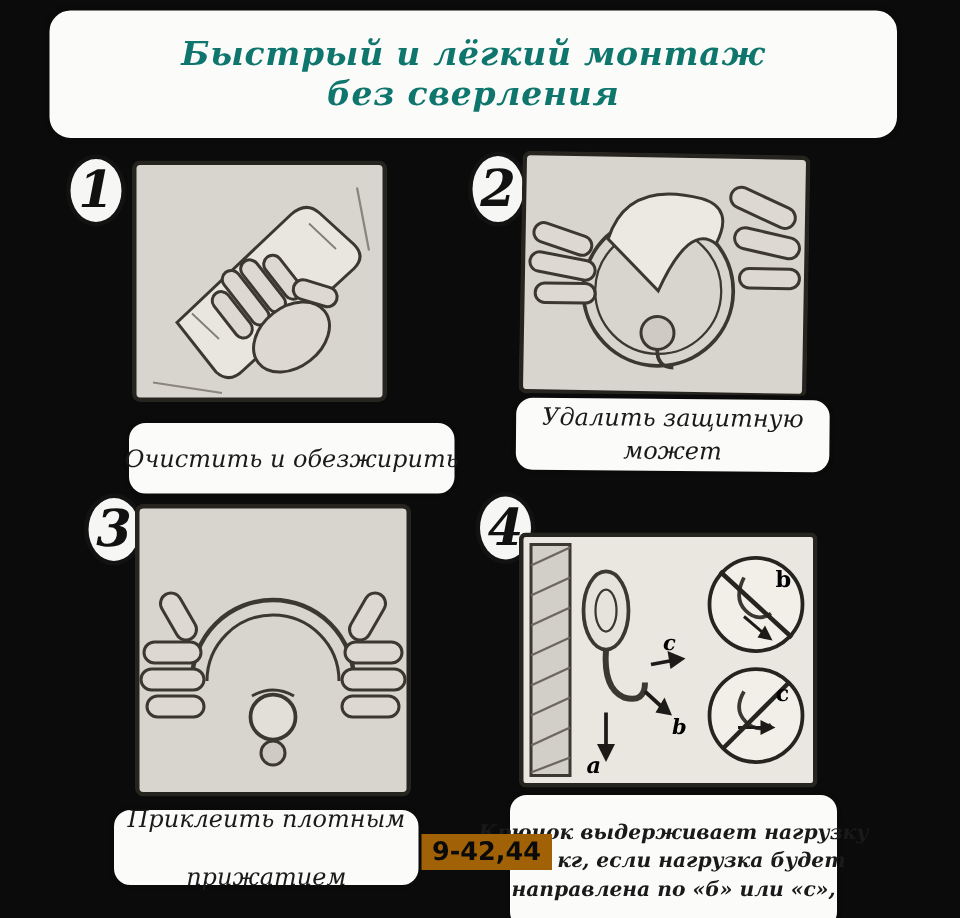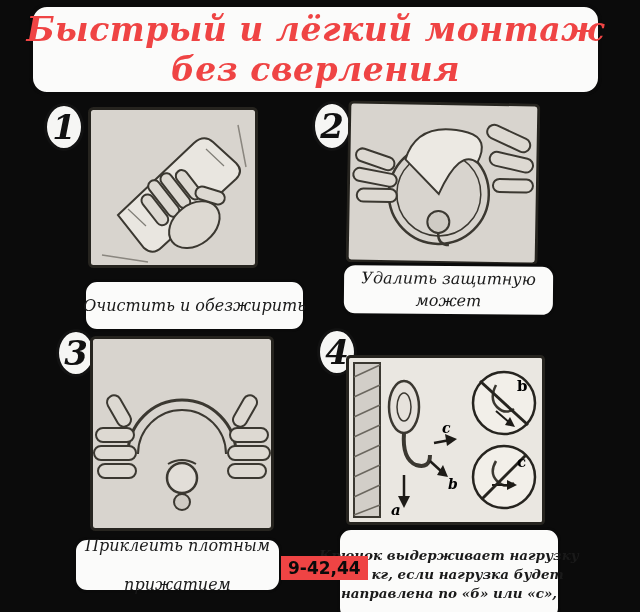--- a/index.html
+++ b/index.html
@@ -12,22 +12,22 @@
   .panel {
     position:absolute; background:#fbfbfa;
     border:4px solid #0a0a0a; border-radius:16px;
   }
   .title-box {
     left:29px; top:3px; width:573px; height:93px;
     display:flex; flex-direction:column; align-items:center; justify-content:center;
     border-radius:18px;
   }
   .title-line {
-    font-style:italic; font-weight:700; font-size:33px; line-height:1.2;
-    letter-spacing:0.5px; color:#ef4444; white-space:nowrap;
+    font-style:italic; font-weight:700; font-size:22px; line-height:1.2;
+    letter-spacing:0.5px; color:#0f766e; white-space:nowrap;
   }
   .step-number {
     position:absolute; width:40px; height:48px;
     background:#f6f6f4; border:3px solid #121212; border-radius:50%;
     display:flex; align-items:center; justify-content:center;
     font-style:italic; font-size:34px; font-weight:600; color:#111;
   }
   .illus { position:absolute; line-height:0; }
   .caption {
     position:absolute; background:#fbfbfa;
@@ -36,21 +36,21 @@
     text-align:center; padding:4px 6px;
   }
   .caption .cap-line {
     font-style:italic; font-size:16px; line-height:1.35; color:#1a1a1a; white-space:nowrap;
   }
   .caption-small .cap-line {
     font-size:13.5px; font-weight:600; line-height:1.42;
   }
   .highlight {
     position:absolute; left:281px; top:556px; z-index:6;
-    background:#ef4444; color:#0a0a0a;
+    background:#a16207; color:#0a0a0a;
     font-family:"DejaVu Sans", sans-serif; font-weight:700; font-size:17px;
     padding:2px 7px; line-height:1.2;
   }
   svg text { font-family:"DejaVu Serif", serif; }
 </style>
 </head>
 <body>
 
 <div class="page">
 

